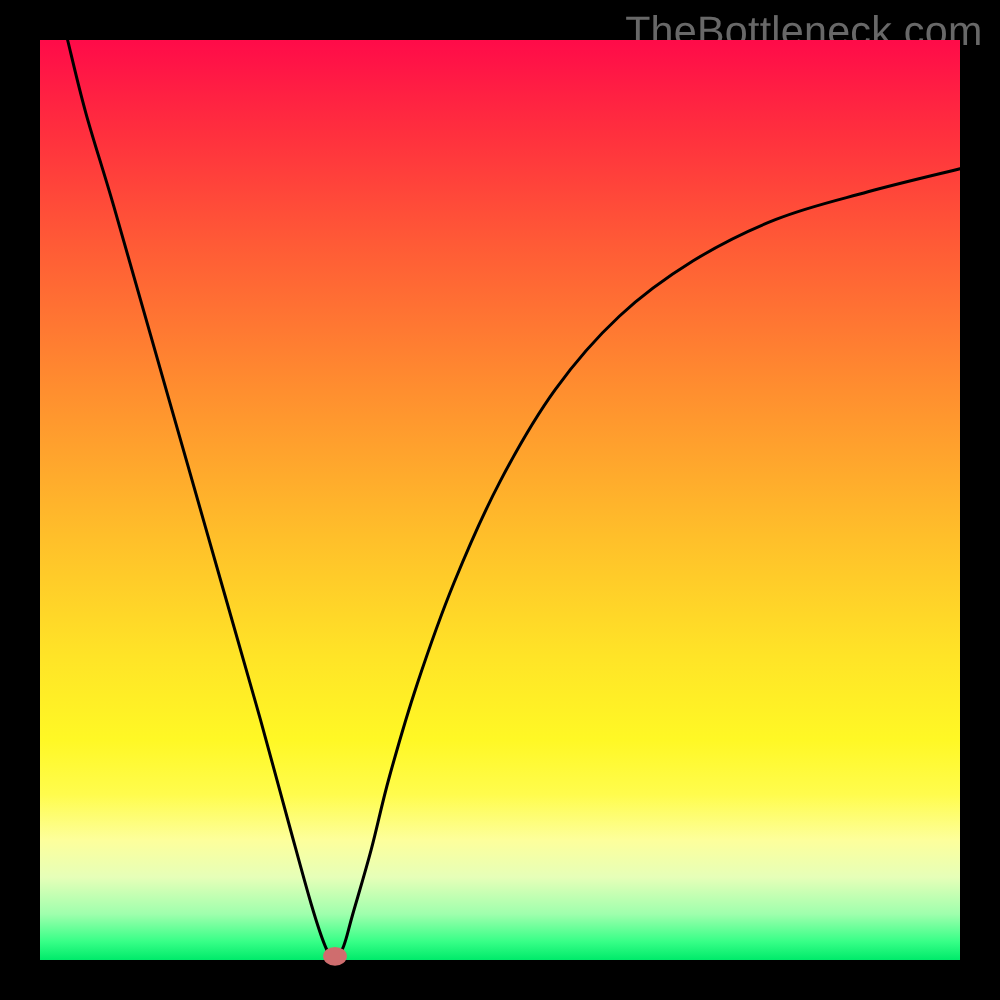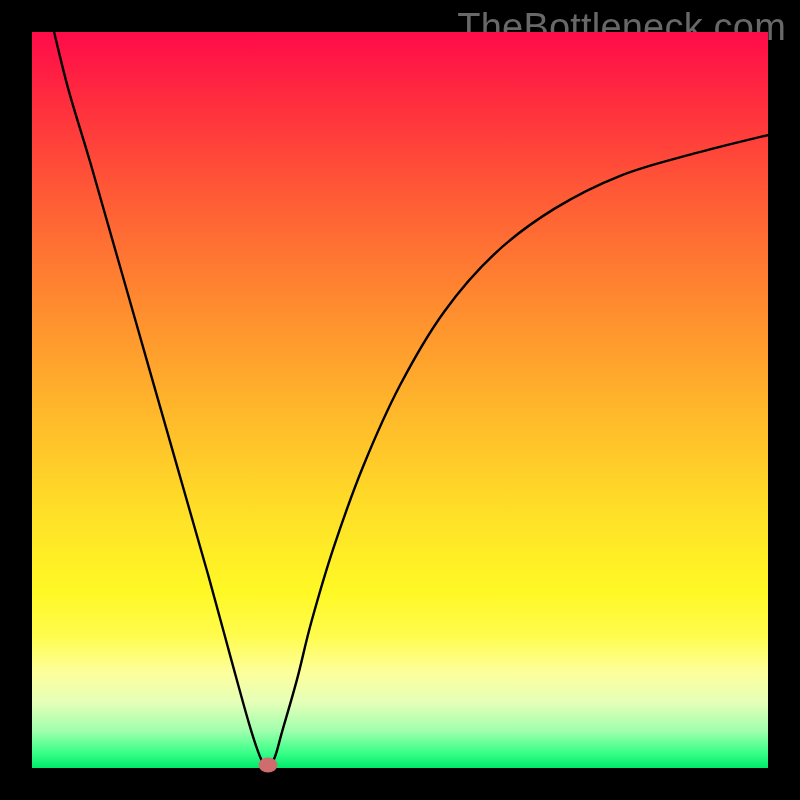--- a/index.html
+++ b/index.html
@@ -36,21 +36,21 @@
       #e6ffb8 91%,
       #9fffad 95%,
       #37ff87 98%,
       #00ea6a 100%);
   }
   .watermark {
     position: absolute;
     top: 6px;
     right: 14px;
     color: #686868;
-    font-size: 38px;
+    font-size: 33px;
     letter-spacing: 0.2px;
     font-weight: 400;
     user-select: none;
   }
   svg.overlay {
     position: absolute;
     left: 0;
     top: 0;
     width: 736px;
     height: 736px;

